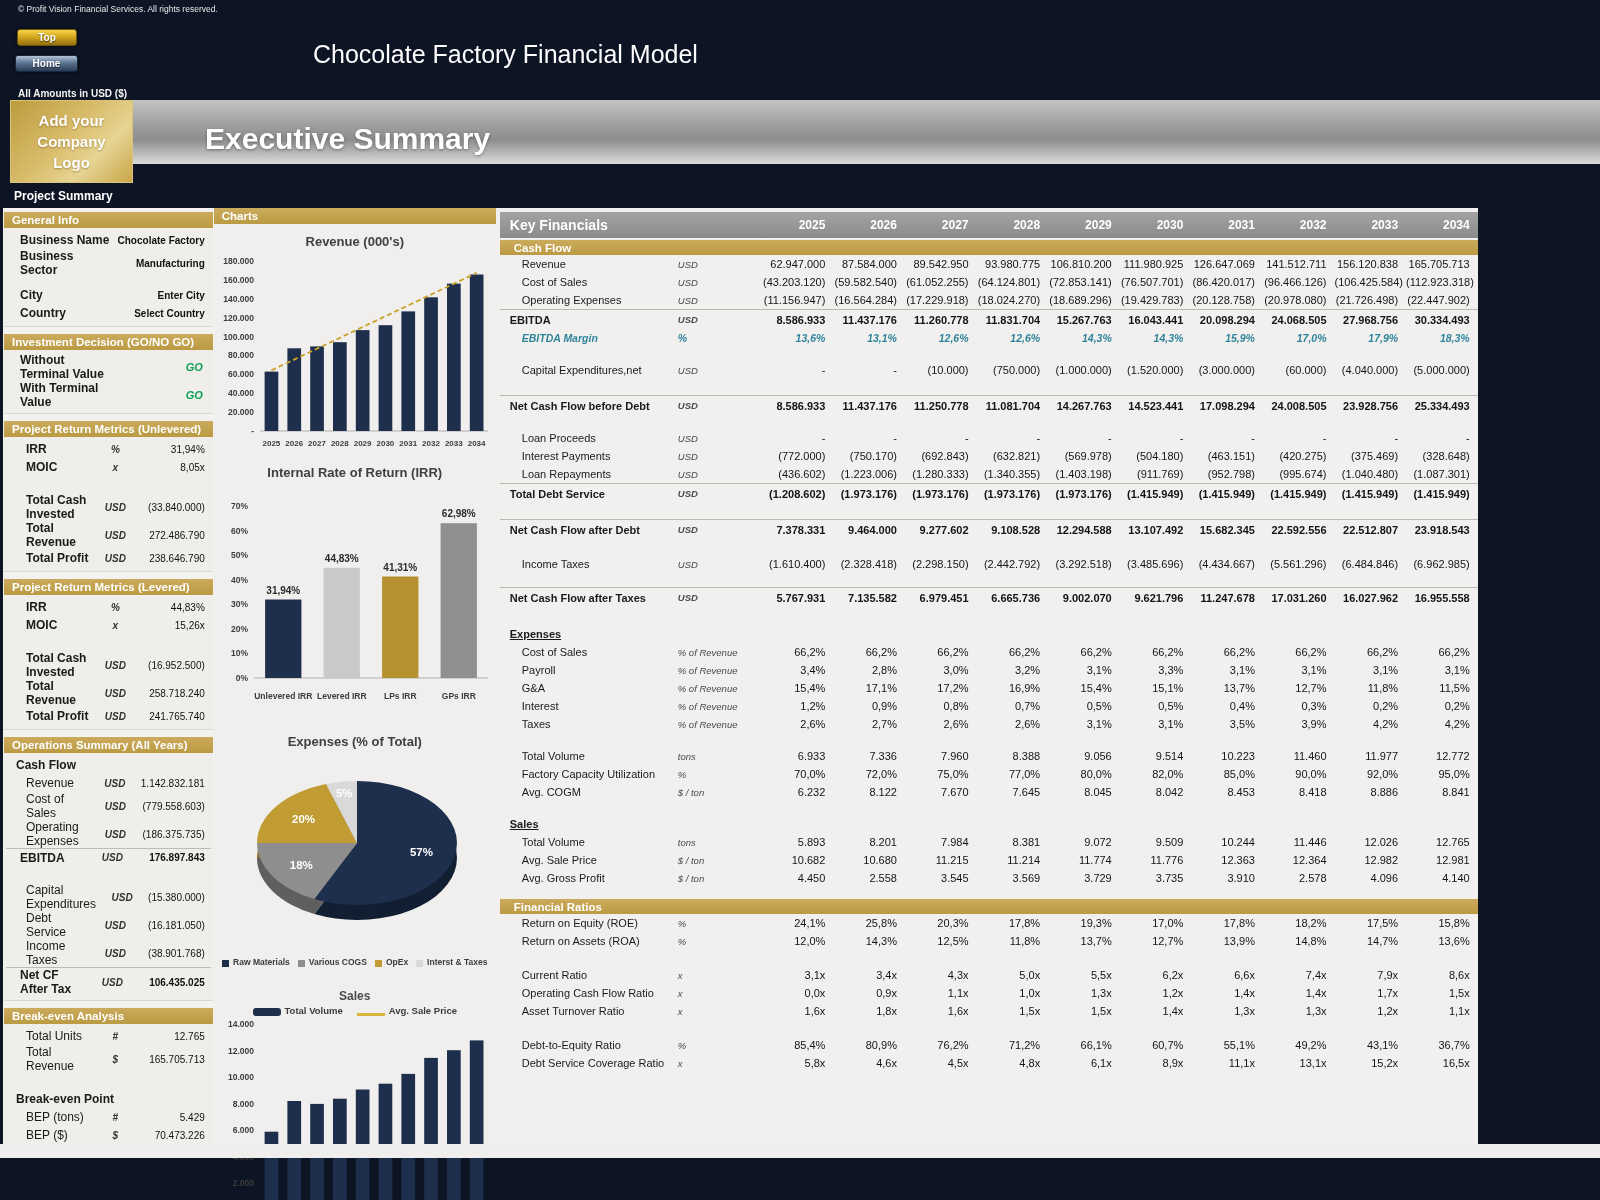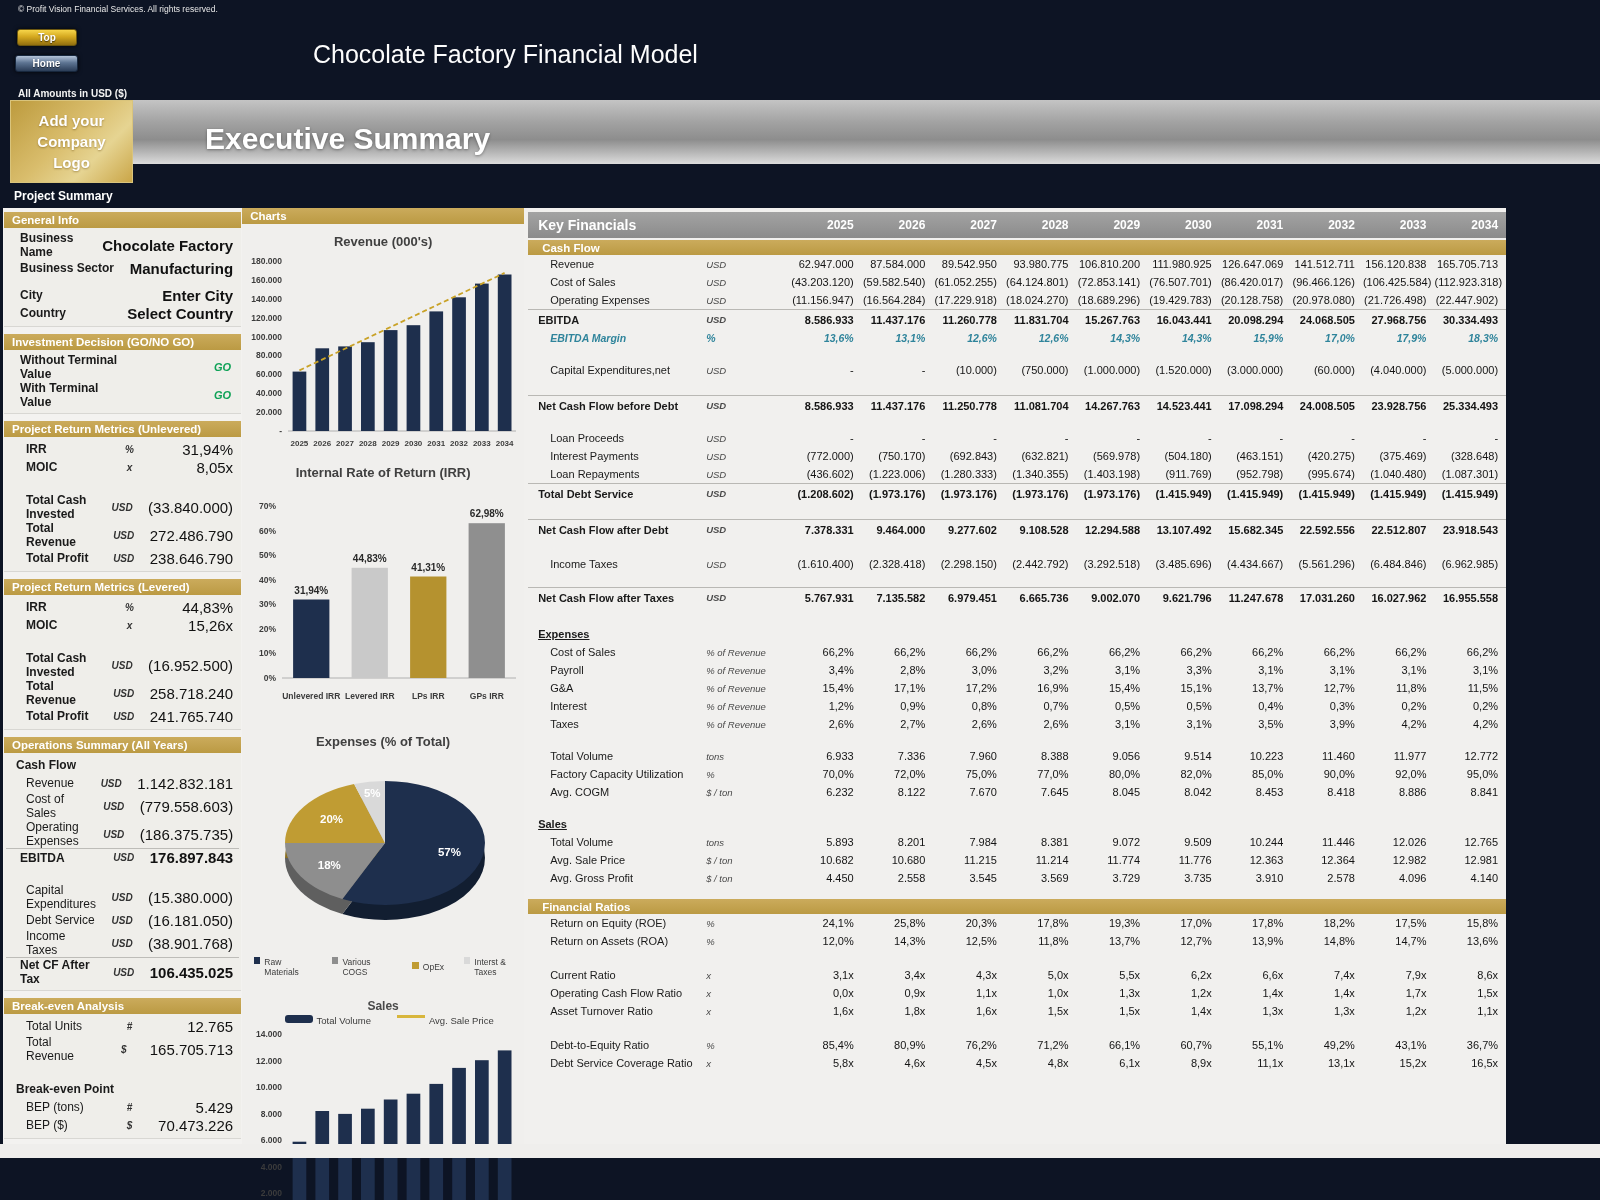--- a/index.html
+++ b/index.html
@@ -39,40 +39,40 @@
   .gold-hd { background:linear-gradient(180deg,#cbab5c,#bb9a43); color:#fff; font-weight:bold;
              font-size:11.5px; padding:2px 0 2px 8px; }
   
   .left-col { width:288px; padding:4px 1px 0 1px; background:#f3f2f0; }
   .lp-section { margin-bottom:7px; background:#efeeea; border-bottom:1px solid #d8d7d3; }
   .lp-body { padding:3px 2px 4px 2px; }
   .lp-row { display:flex; align-items:center; min-height:18px; padding:0 2px; }
   .lp-row .lbl { font-size:12px; color:#1a1a1a; font-weight:bold; padding-left:12px; flex:1; }
   .lp-row .lbl.indent { padding-left:18px; font-weight:normal; }
   .lp-row .unit { width:52px; font-size:10px; font-style:italic; font-weight:bold; color:#333; text-align:center; }
-  .lp-row .val { flex:1; text-align:right; font-size:15px; color:#111; padding-right:4px; white-space:nowrap; }
+  .lp-row .val { flex:1; text-align:right; font-size:10px; color:#111; padding-right:4px; white-space:nowrap; }
   .lp-row .val.b { font-weight:bold; }
   .lp-row.total { border-top:1px solid #bdbcb8; }
   .lp-row.total .lbl, .lp-row.total .val { font-weight:bold; }
   .lp-row.subhd .lbl { font-weight:bold; padding-left:8px; }
   .lp-gap { height:17px; }
   .lp-gap.small { height:9px; }
   .select-box { width:88px; height:19px; background:linear-gradient(180deg,#fbfbfb,#d9d9d7);
                 border:1px solid #9a9a98; box-shadow:inset 0 1px 0 #fff; text-align:center;
                 font-size:11px; font-weight:bold; color:#1515cc; line-height:18px; cursor:pointer; }
   .select-box.dashed { border:1px dashed #8a8a88; }
   .go-val { flex:1; text-align:right; padding-right:6px; font-size:11px; font-weight:bold;
             font-style:italic; color:#0fa257; }
   
   .charts-col { width:292px; background:#f0efed; padding-bottom:6px; }
   .chart-block { margin-top:10px; }
   .chart-title { text-align:center; font-size:13px; font-weight:bold; color:#404040; margin:6px 0 2px 0; }
   .chart-title.small { font-size:12px; color:#4a4a4a; }
   .legend-row { display:flex; justify-content:center; gap:14px; align-items:center; margin:2px 0; }
-  .legend-item { display:flex; align-items:flex-start; gap:4px; font-size:8.5px; font-weight:normal; color:#3c3c3c;margin-left:12px; }
+  .legend-item { display:flex; align-items:flex-end; gap:4px; font-size:8.5px; font-weight:bold; color:#3c3c3c; }
   .sw { display:inline-block; }
   svg text { font-family:"Liberation Sans", sans-serif; }
   
   .table-col { width:984px; background:#f1f0ee; padding:4px 0 0 4px; }
   .kf-grid { display:grid; grid-template-columns:172px 90px repeat(10, 71.6px); align-items:center; }
   .kf-header { background:linear-gradient(180deg,#a3a3a3,#8b8b8b); height:26px; margin-bottom:2px; }
   .kf-header .t { font-size:14px; font-weight:bold; color:#fff; padding-left:10px; grid-column:1 / span 2; }
   .kf-header .y { font-size:12px; font-weight:bold; color:#fff; text-align:right; padding-right:8px; }
   .kf-row { min-height:18px; }
   .kf-row .lbl { font-size:11px; color:#1a1a1a; padding-left:22px; white-space:nowrap; }

